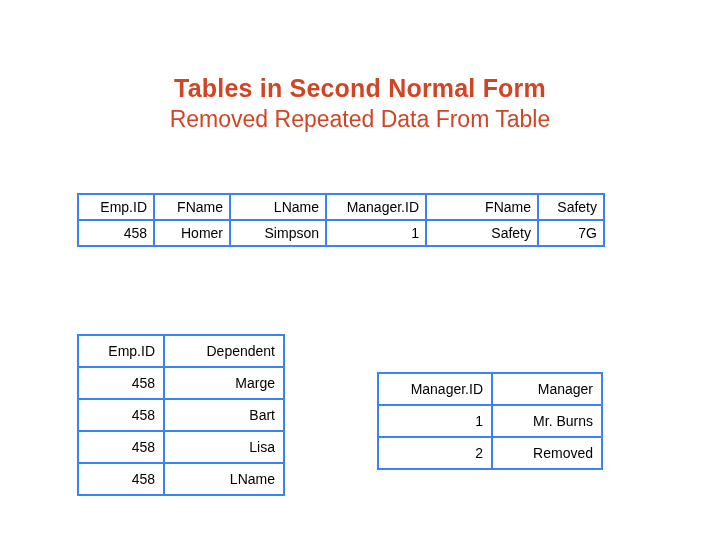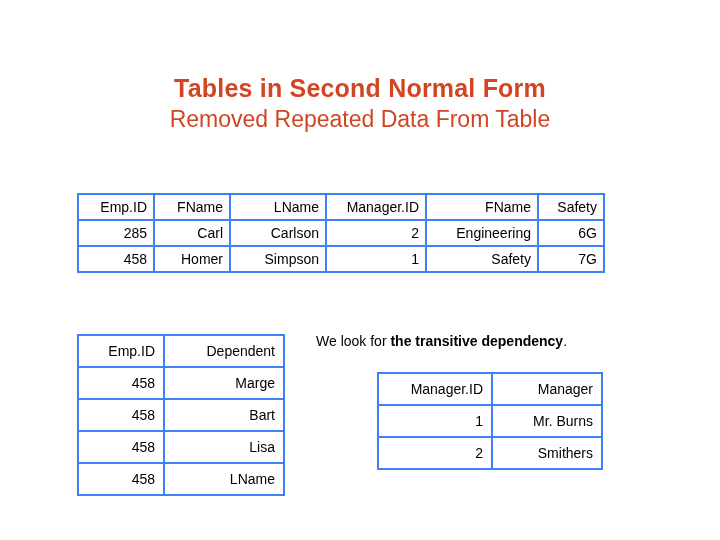--- a/index.html
+++ b/index.html
@@ -134,28 +134,20 @@
       <tbody>
         <tr>
           <td class="c-empid">Emp.ID</td>
           <td class="c-fname">FName</td>
           <td class="c-lname">LName</td>
           <td class="c-mgrid">Manager.ID</td>
           <td class="c-dept">FName</td>
           <td class="c-sector">Safety</td>
         </tr>
         <tr>
-          <td class="c-empid">285</td>
-          <td class="c-fname">Carl</td>
-          <td class="c-lname">Carlson</td>
-          <td class="c-mgrid">2</td>
-          <td class="c-dept">Engineering</td>
-          <td class="c-sector">6G</td>
-        </tr>
-        <tr>
           <td class="c-empid">458</td>
           <td class="c-fname">Homer</td>
           <td class="c-lname">Simpson</td>
           <td class="c-mgrid">1</td>
           <td class="c-dept">Safety</td>
           <td class="c-sector">7G</td>
         </tr>
       </tbody>
     </table>
   </div>
@@ -180,36 +172,33 @@
           <td class="c-dep">Lisa</td>
         </tr>
         <tr>
           <td class="c-empid">458</td>
           <td class="c-dep">LName</td>
         </tr>
       </tbody>
     </table>
   </div>
 
-  <div class="note">
-    <span>We look for </span><span class="bold">the transitive dependency</span><span>.</span>
-  </div>
 
   <div class="mgr-table-wrap">
     <table class="mgr-table">
       <tbody>
         <tr>
           <td class="c-mgrid">Manager.ID</td>
           <td class="c-mgr">Manager</td>
         </tr>
         <tr>
           <td class="c-mgrid">1</td>
           <td class="c-mgr">Mr. Burns</td>
         </tr>
         <tr>
           <td class="c-mgrid">2</td>
-          <td class="c-mgr">Smithers</td>
+          <td class="c-mgr">Removed</td>
         </tr>
       </tbody>
     </table>
   </div>
 
 </div>
 
 </body></html>

